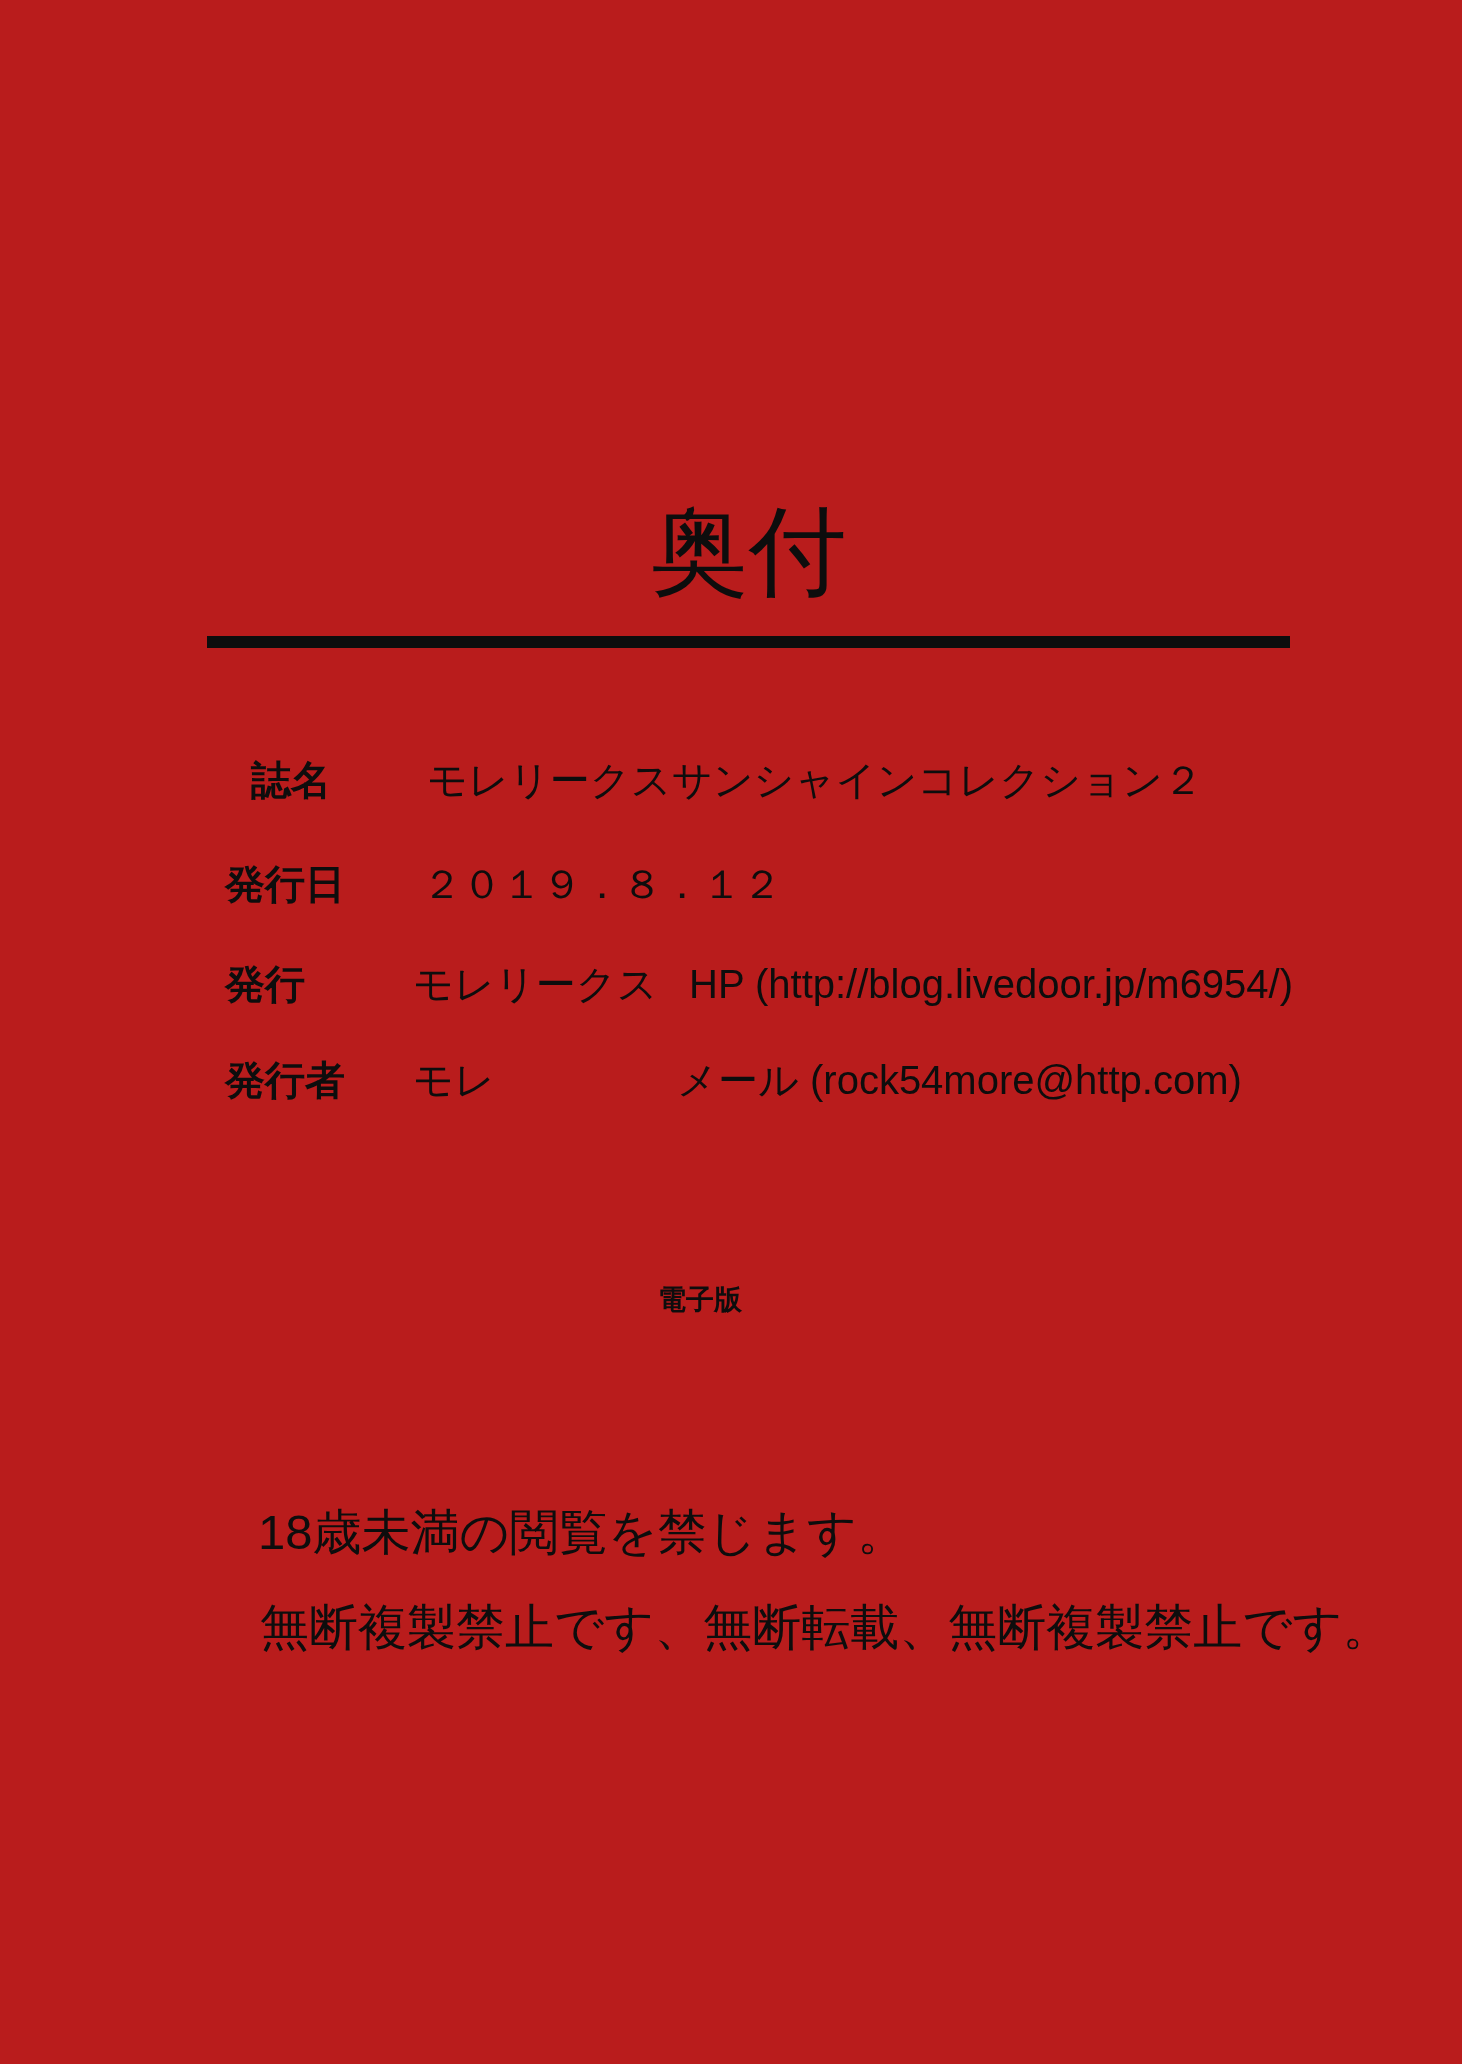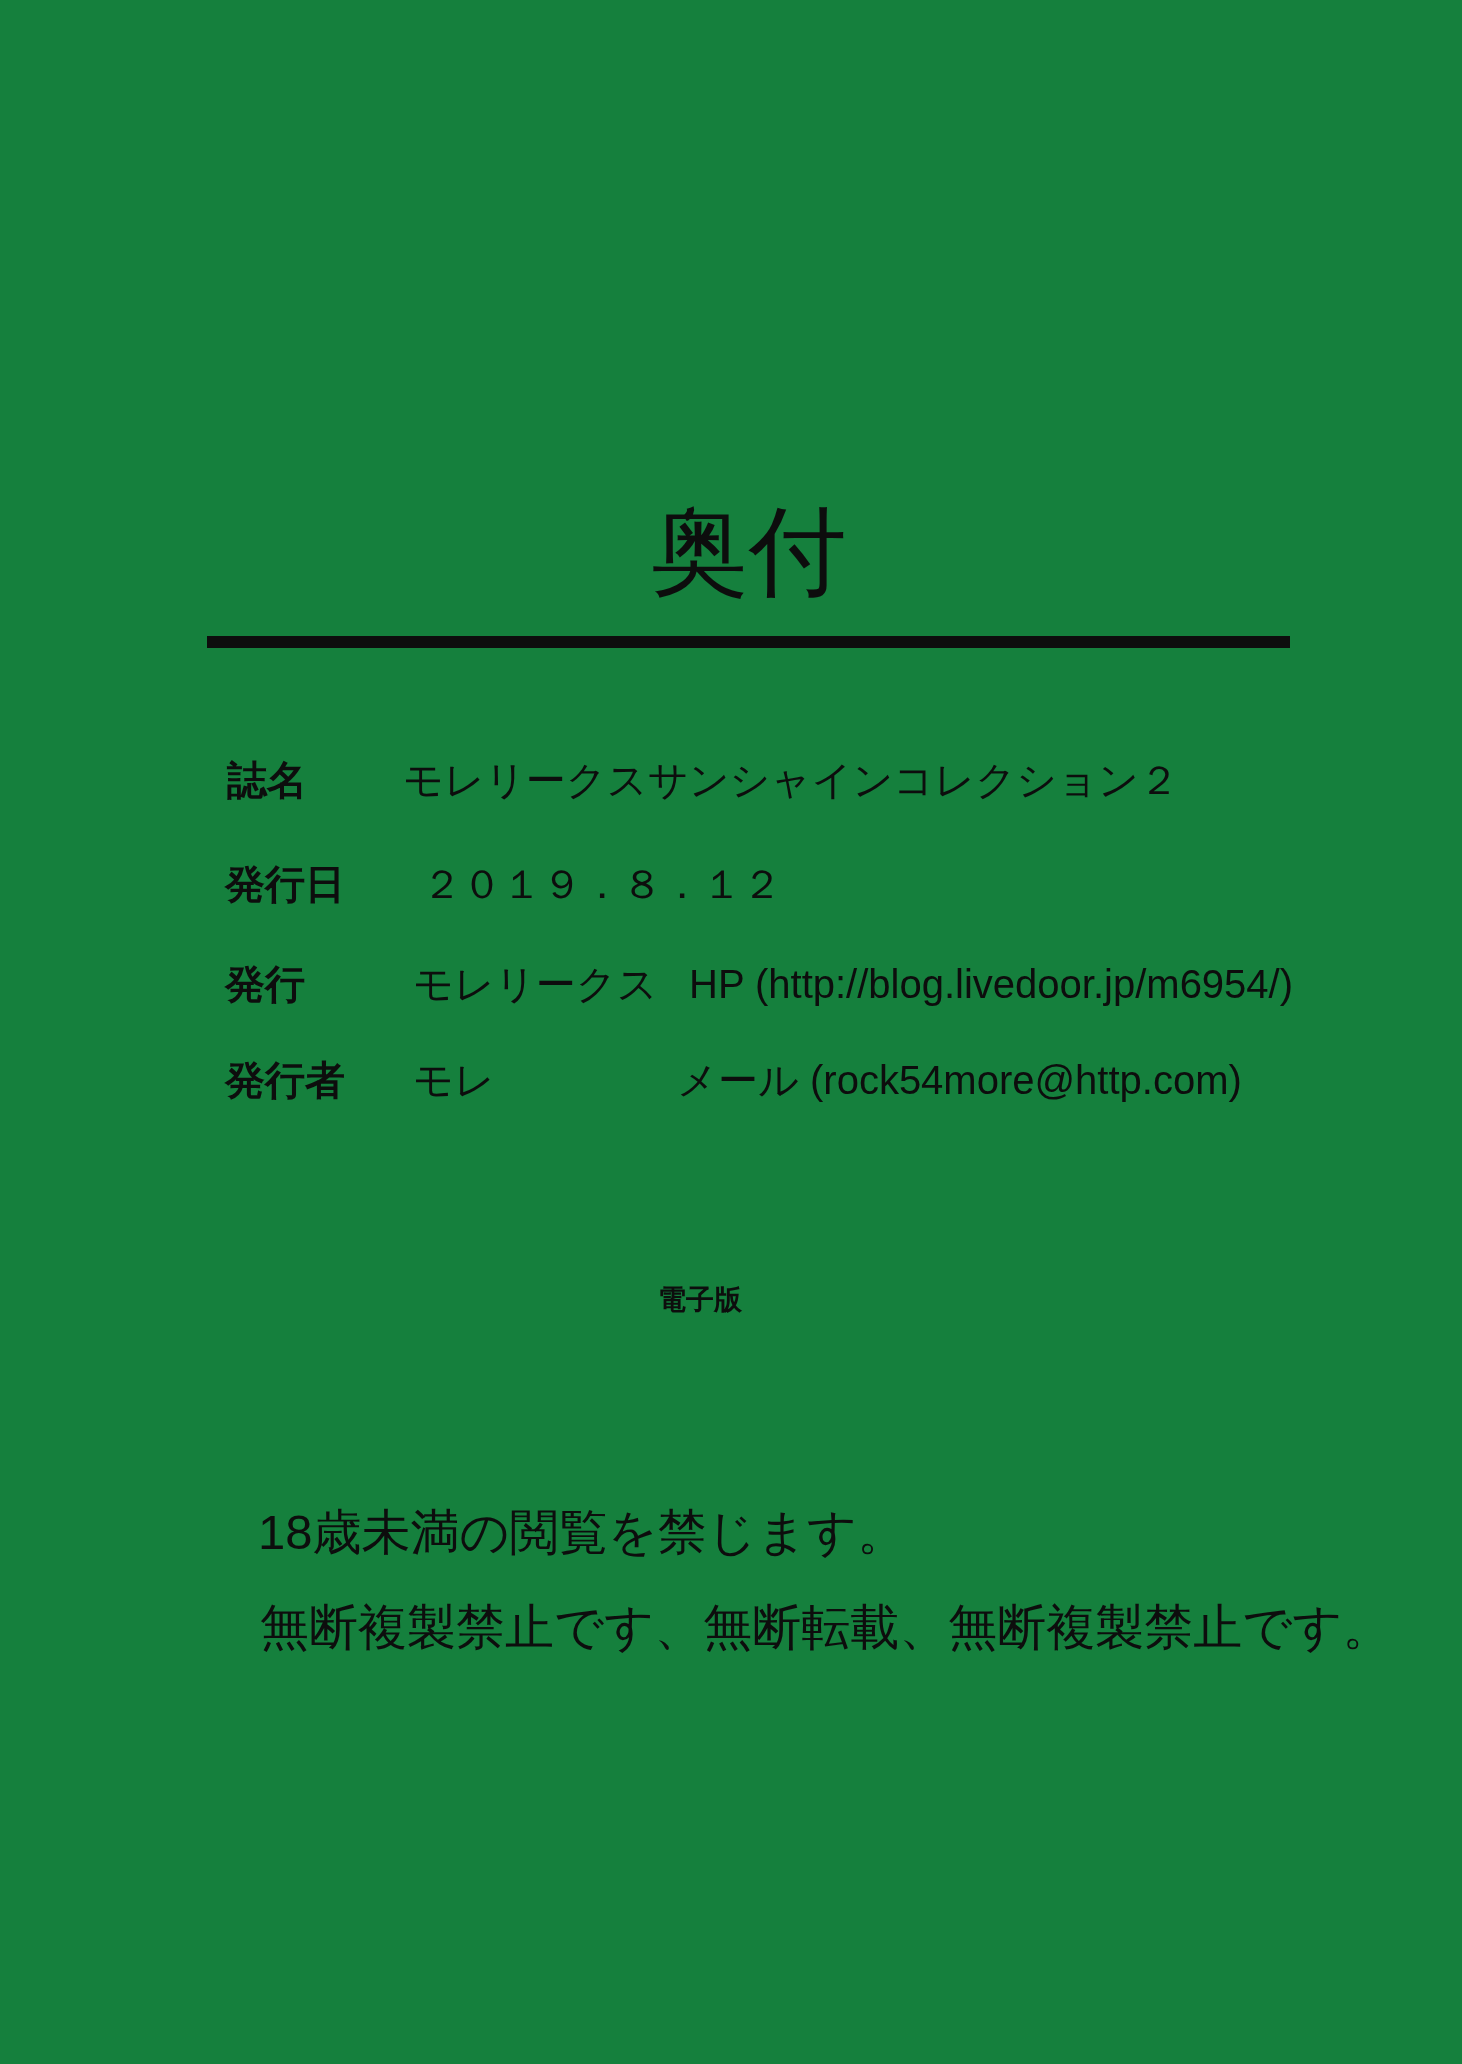--- a/index.html
+++ b/index.html
@@ -4,21 +4,21 @@
 <style>
   html, body {
     margin: 0;
     padding: 0;
     background: #ffffff;
   }
   .page {
     position: relative;
     width: 1462px;
     height: 2064px;
-    background: #15803d;
+    background: #b91c1c;
     color: #0d0d0d;
     overflow: hidden;
     font-family: "Liberation Sans", "DejaVu Sans", sans-serif;
   }
   .title {
     position: absolute;
     left: 207px;
     top: 498px;
     width: 1083px;
     text-align: center;
@@ -48,21 +48,21 @@
   }
   .val {
     font-family: "DejaVu Serif", "Liberation Serif", serif;
     font-weight: 500;
   }
   .plain {
     font-family: Liberation Sans, sans-serif;
     font-weight: 400;
     margin-left: 9px;
   }
-  .r1 { top: 757px; }
+  .r1 { top: 757px; margin-left: 24px; }
   .r2 { top: 861px; }
   .r3 { top: 961px; }
   .r4 { top: 1057px; }
   .c-label  { left: 225px; }
   .c-label1 { left: 227px; }
   .c-value1 { left: 403px; }
   .c-value  { left: 413px; }
   .c-extra3 { left: 680px; }
   .c-extra4 { left: 668px; }
   .twitter {

